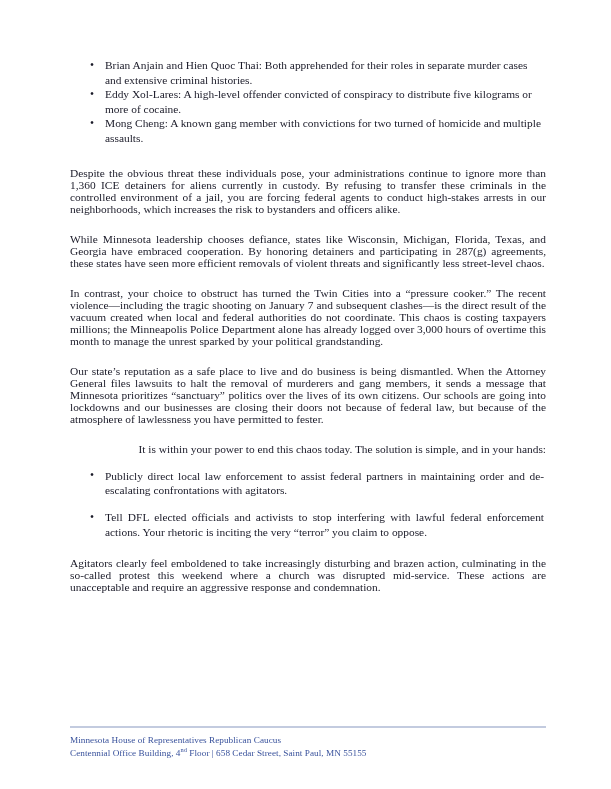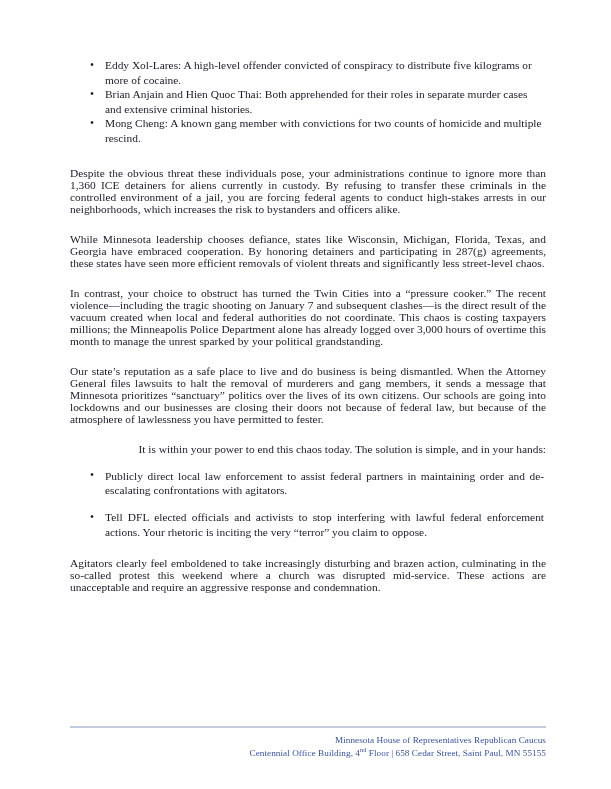--- a/index.html
+++ b/index.html
@@ -92,44 +92,44 @@
     top: 726px;
     width: 476px;
   }
   .footer-rule {
     width: 476px;
     height: 2px;
     background: #c3cbdf;
     margin: 0 0 6px 0;
   }
   .footer-line {
-    text-align: right;
+    text-align: left;
     font-size: 9.2px;
     line-height: 12.6px;
     color: #39529c;
     letter-spacing: 0.05px;
     font-family: "Liberation Serif", "DejaVu Serif", serif;
   }
   .footer-line sup {
     font-size: 6.4px;
     vertical-align: super;
     line-height: 0;
   }
 </style>
 </head>
 <body>
 
 <div class="page">
 
   <div class="content">
 
     <ul class="bullets tight">
+      <li>Brian Anjain and Hien Quoc Thai: Both apprehended for their roles in separate murder cases and extensive criminal histories.</li>
       <li>Eddy Xol-Lares: A high-level offender convicted of conspiracy to distribute five kilograms or more of cocaine.</li>
-      <li>Brian Anjain and Hien Quoc Thai: Both apprehended for their roles in separate murder cases and extensive criminal histories.</li>
-      <li>Mong Cheng: A known gang member with convictions for two counts of homicide and multiple rescind.</li>
+      <li>Mong Cheng: A known gang member with convictions for two turned of homicide and multiple assaults.</li>
     </ul>
 
     <div class="gap-lg"></div>
 
     <p class="para">Despite the obvious threat these individuals pose, your administrations continue to ignore more than 1,360 ICE detainers for aliens currently in custody. By refusing to transfer these criminals in the controlled environment of a jail, you are forcing federal agents to conduct high-stakes arrests in our neighborhoods, which increases the risk to bystanders and officers alike.</p>
 
     <div class="gap-md"></div>
 
     <p class="para">While Minnesota leadership chooses defiance, states like Wisconsin, Michigan, Florida, Texas, and Georgia have embraced cooperation. By honoring detainers and participating in 287(g) agreements, these states have seen more efficient removals of violent threats and significantly less street-level chaos.</p>
 

